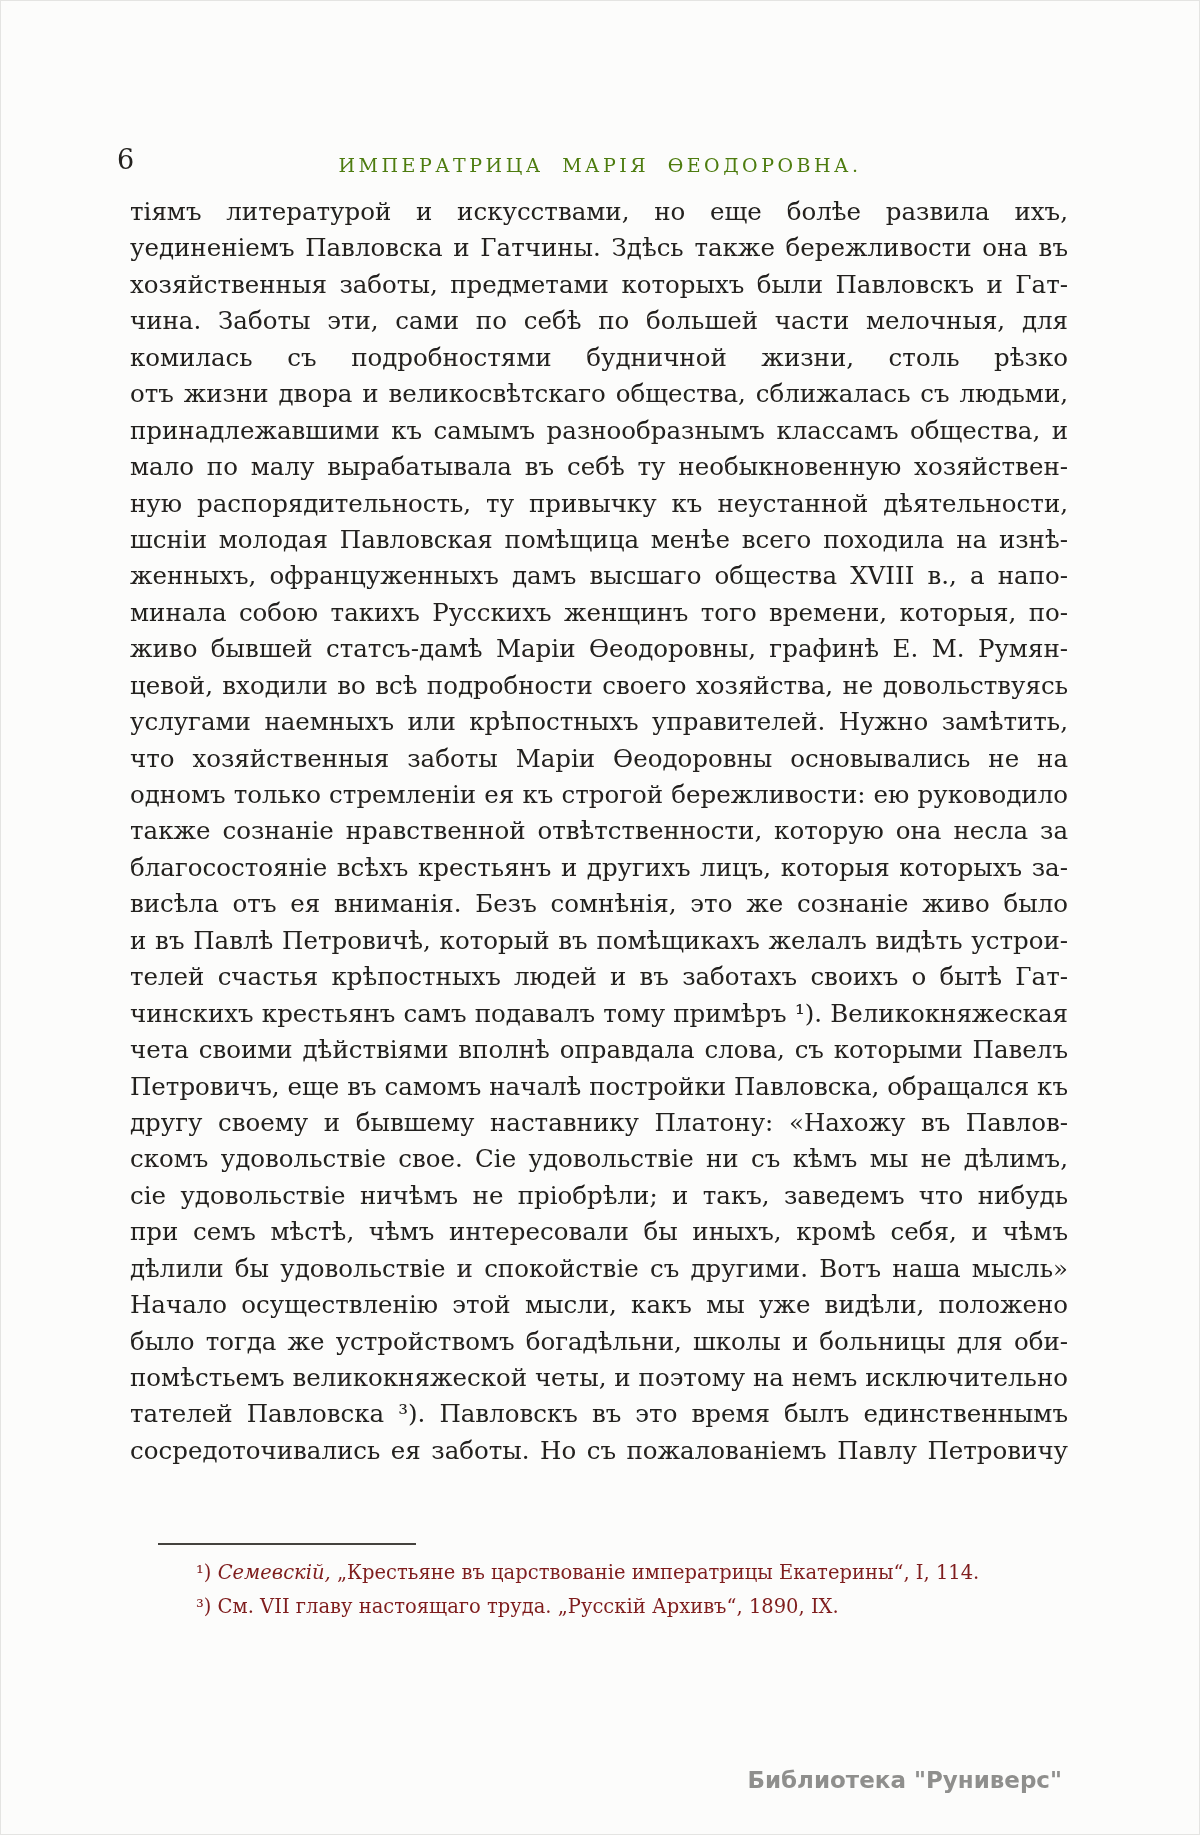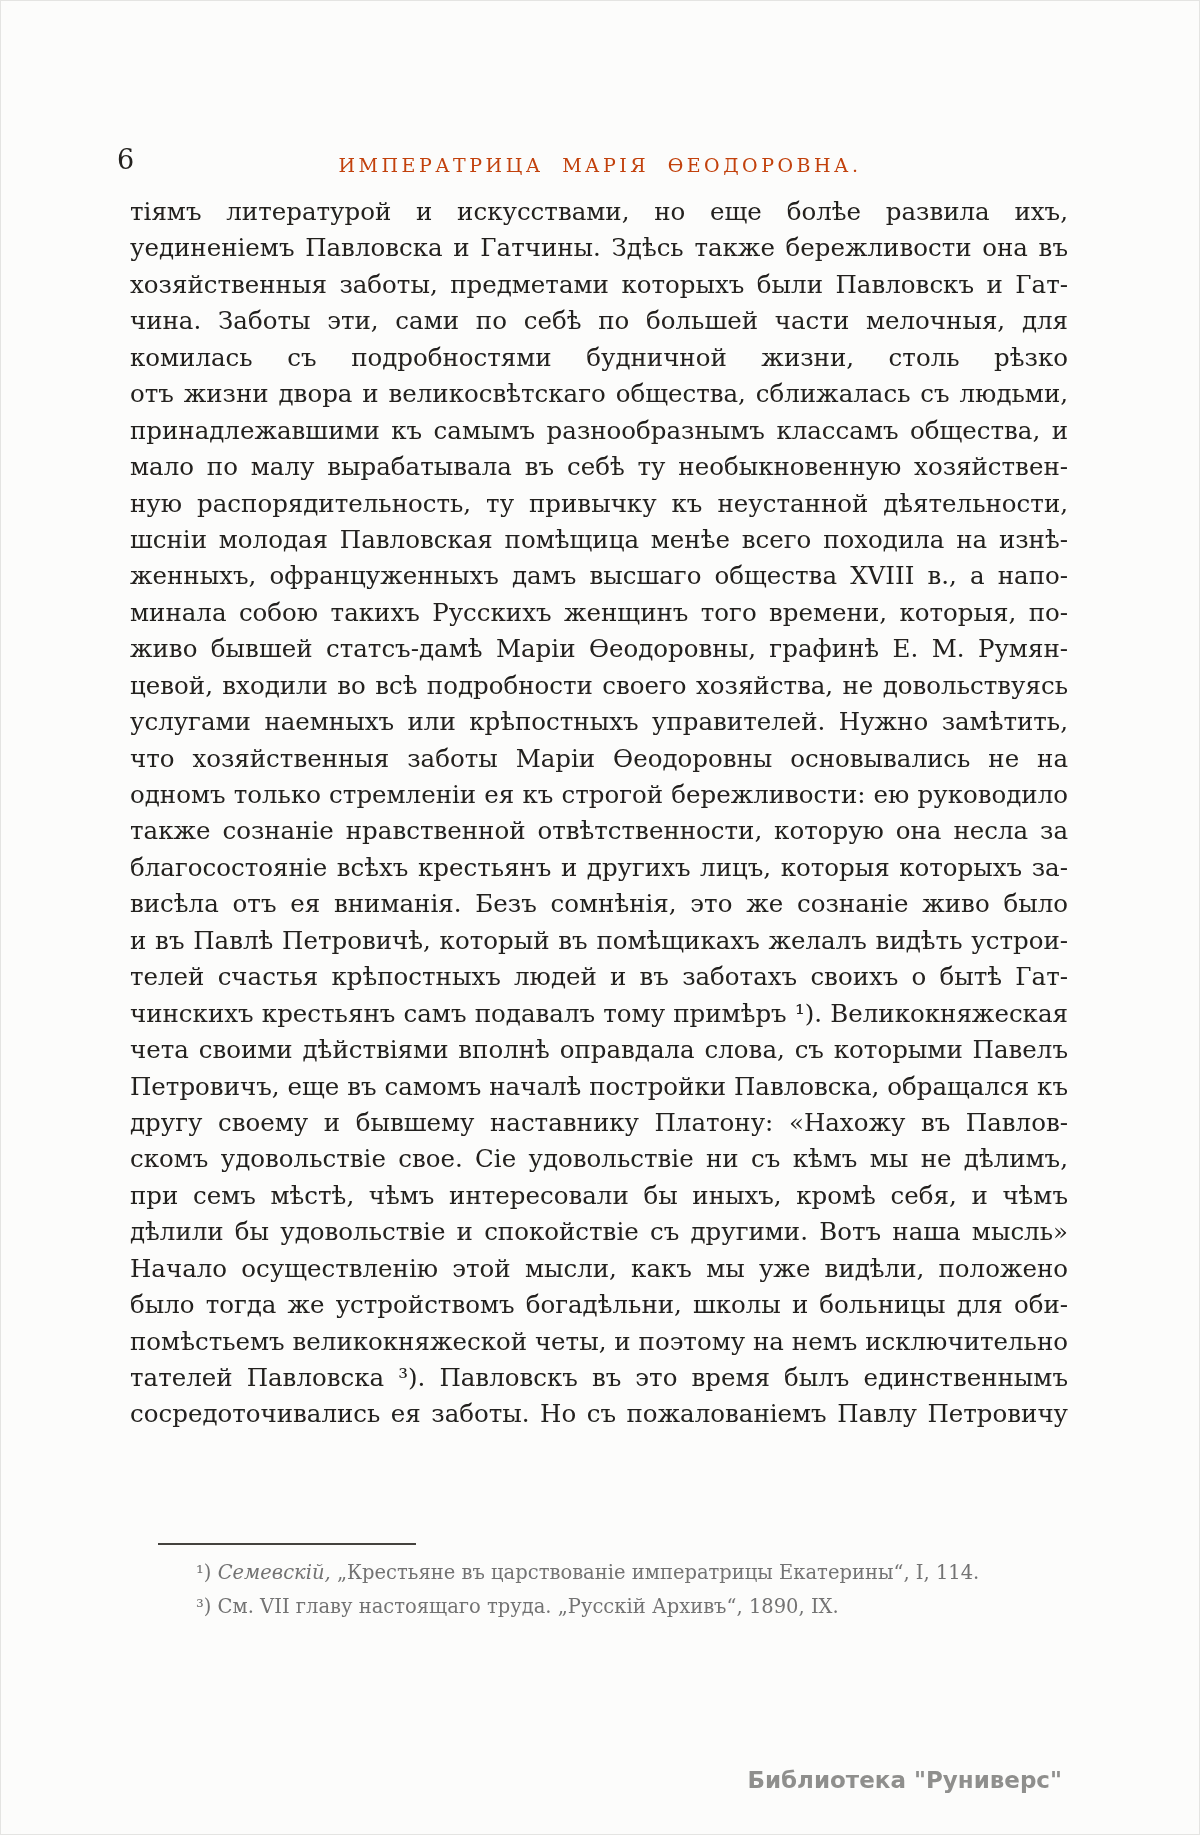--- a/index.html
+++ b/index.html
@@ -14,21 +14,21 @@
   }
   .pagenum{
     position:absolute;left:117px;top:144px;
     font-size:27px;line-height:32px;
   }
   .running-head{
     position:absolute;left:0;right:0;top:150px;
     text-align:center;
     font-size:19px;line-height:30px;
     letter-spacing:3.5px;word-spacing:9px;
-    color:#c2410c;
+    color:#4d7c0f;
   }
   .body-text{
     position:absolute;left:130px;top:194px;width:938px;
   }
   .line{
     font-size:24.5px;
     line-height:36.45px;height:36.45px;
     text-align:justify;
     text-align-last:justify;
     overflow:hidden;
@@ -36,21 +36,21 @@
   }
   .footnote-rule{
     position:absolute;left:158px;top:1543px;
     width:258px;height:2px;background:#44423e;
   }
   .footnotes{
     position:absolute;left:196px;top:1556px;width:820px;
   }
   .footnote{
     font-size:19.5px;line-height:33.5px;
-    color:#737373;
+    color:#7f1d1d;
   }
   .footnote .it{font-style:italic;}
   .watermark{
     position:absolute;top:1767px;right:138px;
     font-family:"DejaVu Sans", sans-serif;
     font-weight:bold;
     font-size:23px;
     color:#8f8f8d;
   }
 </style>
@@ -84,20 +84,21 @@
       <div class="line">также сознаніе нравственной отвѣтственности, которую она несла за</div>
       <div class="line">благосостояніе всѣхъ крестьянъ и другихъ лицъ, которыя которыхъ за-</div>
       <div class="line">висѣла отъ ея вниманія. Безъ сомнѣнія, это же сознаніе живо было</div>
       <div class="line">и въ Павлѣ Петровичѣ, который въ помѣщикахъ желалъ видѣть устрои-</div>
       <div class="line">телей счастья крѣпостныхъ людей и въ заботахъ своихъ о бытѣ Гат-</div>
       <div class="line">чинскихъ крестьянъ самъ подавалъ тому примѣръ ¹). Великокняжеская</div>
       <div class="line">чета своими дѣйствіями вполнѣ оправдала слова, съ которыми Павелъ</div>
       <div class="line">Петровичъ, еще въ самомъ началѣ постройки Павловска, обращался къ</div>
       <div class="line">другу своему и бывшему наставнику Платону: «Нахожу въ Павлов-</div>
       <div class="line">скомъ удовольствіе свое. Сіе удовольствіе ни съ кѣмъ мы не дѣлимъ,</div>
+      <div class="line">сіе удовольствіе ничѣмъ не пріобрѣли; и такъ, заведемъ что нибудь</div>
       <div class="line">при семъ мѣстѣ, чѣмъ интересовали бы иныхъ, кромѣ себя, и чѣмъ</div>
       <div class="line">дѣлили бы удовольствіе и спокойствіе съ другими. Вотъ наша мысль» ²).</div>
       <div class="line">Начало осуществленію этой мысли, какъ мы уже видѣли, положено</div>
       <div class="line">было тогда же устройствомъ богадѣльни, школы и больницы для оби-</div>
       <div class="line">помѣстьемъ великокняжеской четы, и поэтому на немъ исключительно</div>
       <div class="line">тателей Павловска ³). Павловскъ въ это время былъ единственнымъ</div>
       <div class="line">сосредоточивались ея заботы. Но съ пожалованіемъ Павлу Петровичу</div>
     </div>
 
   <div class="footnote-rule"></div>

